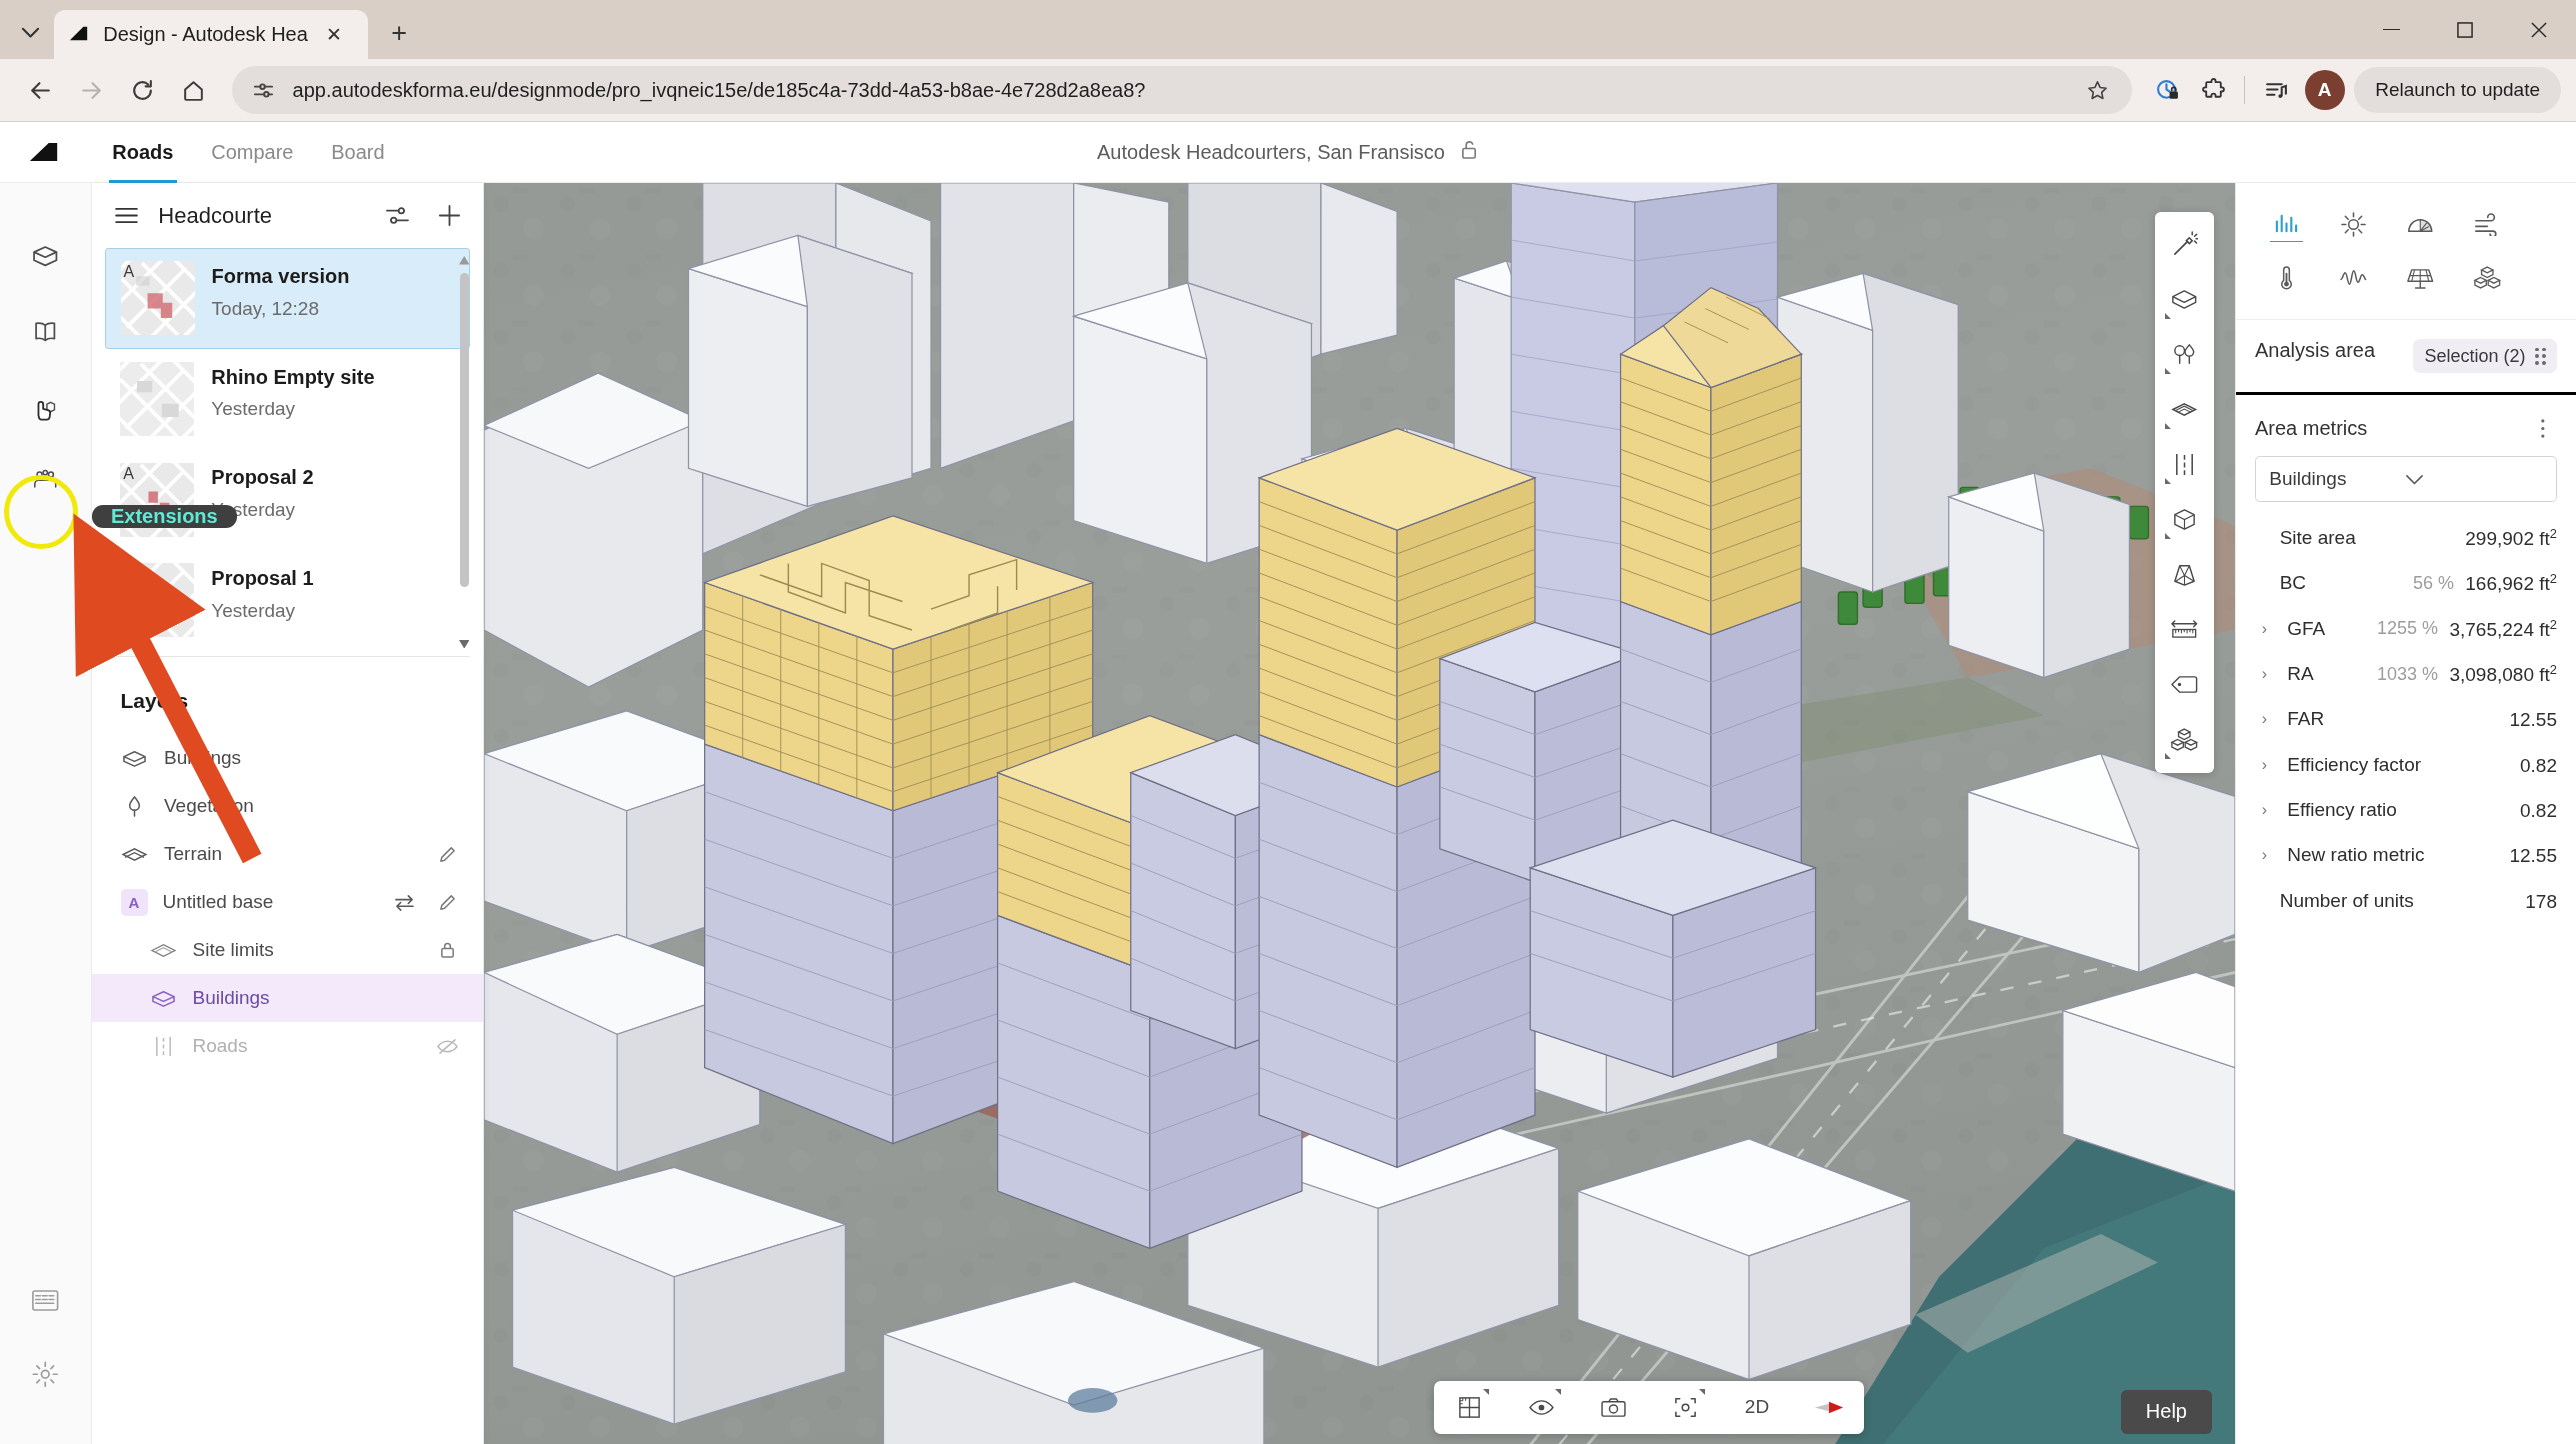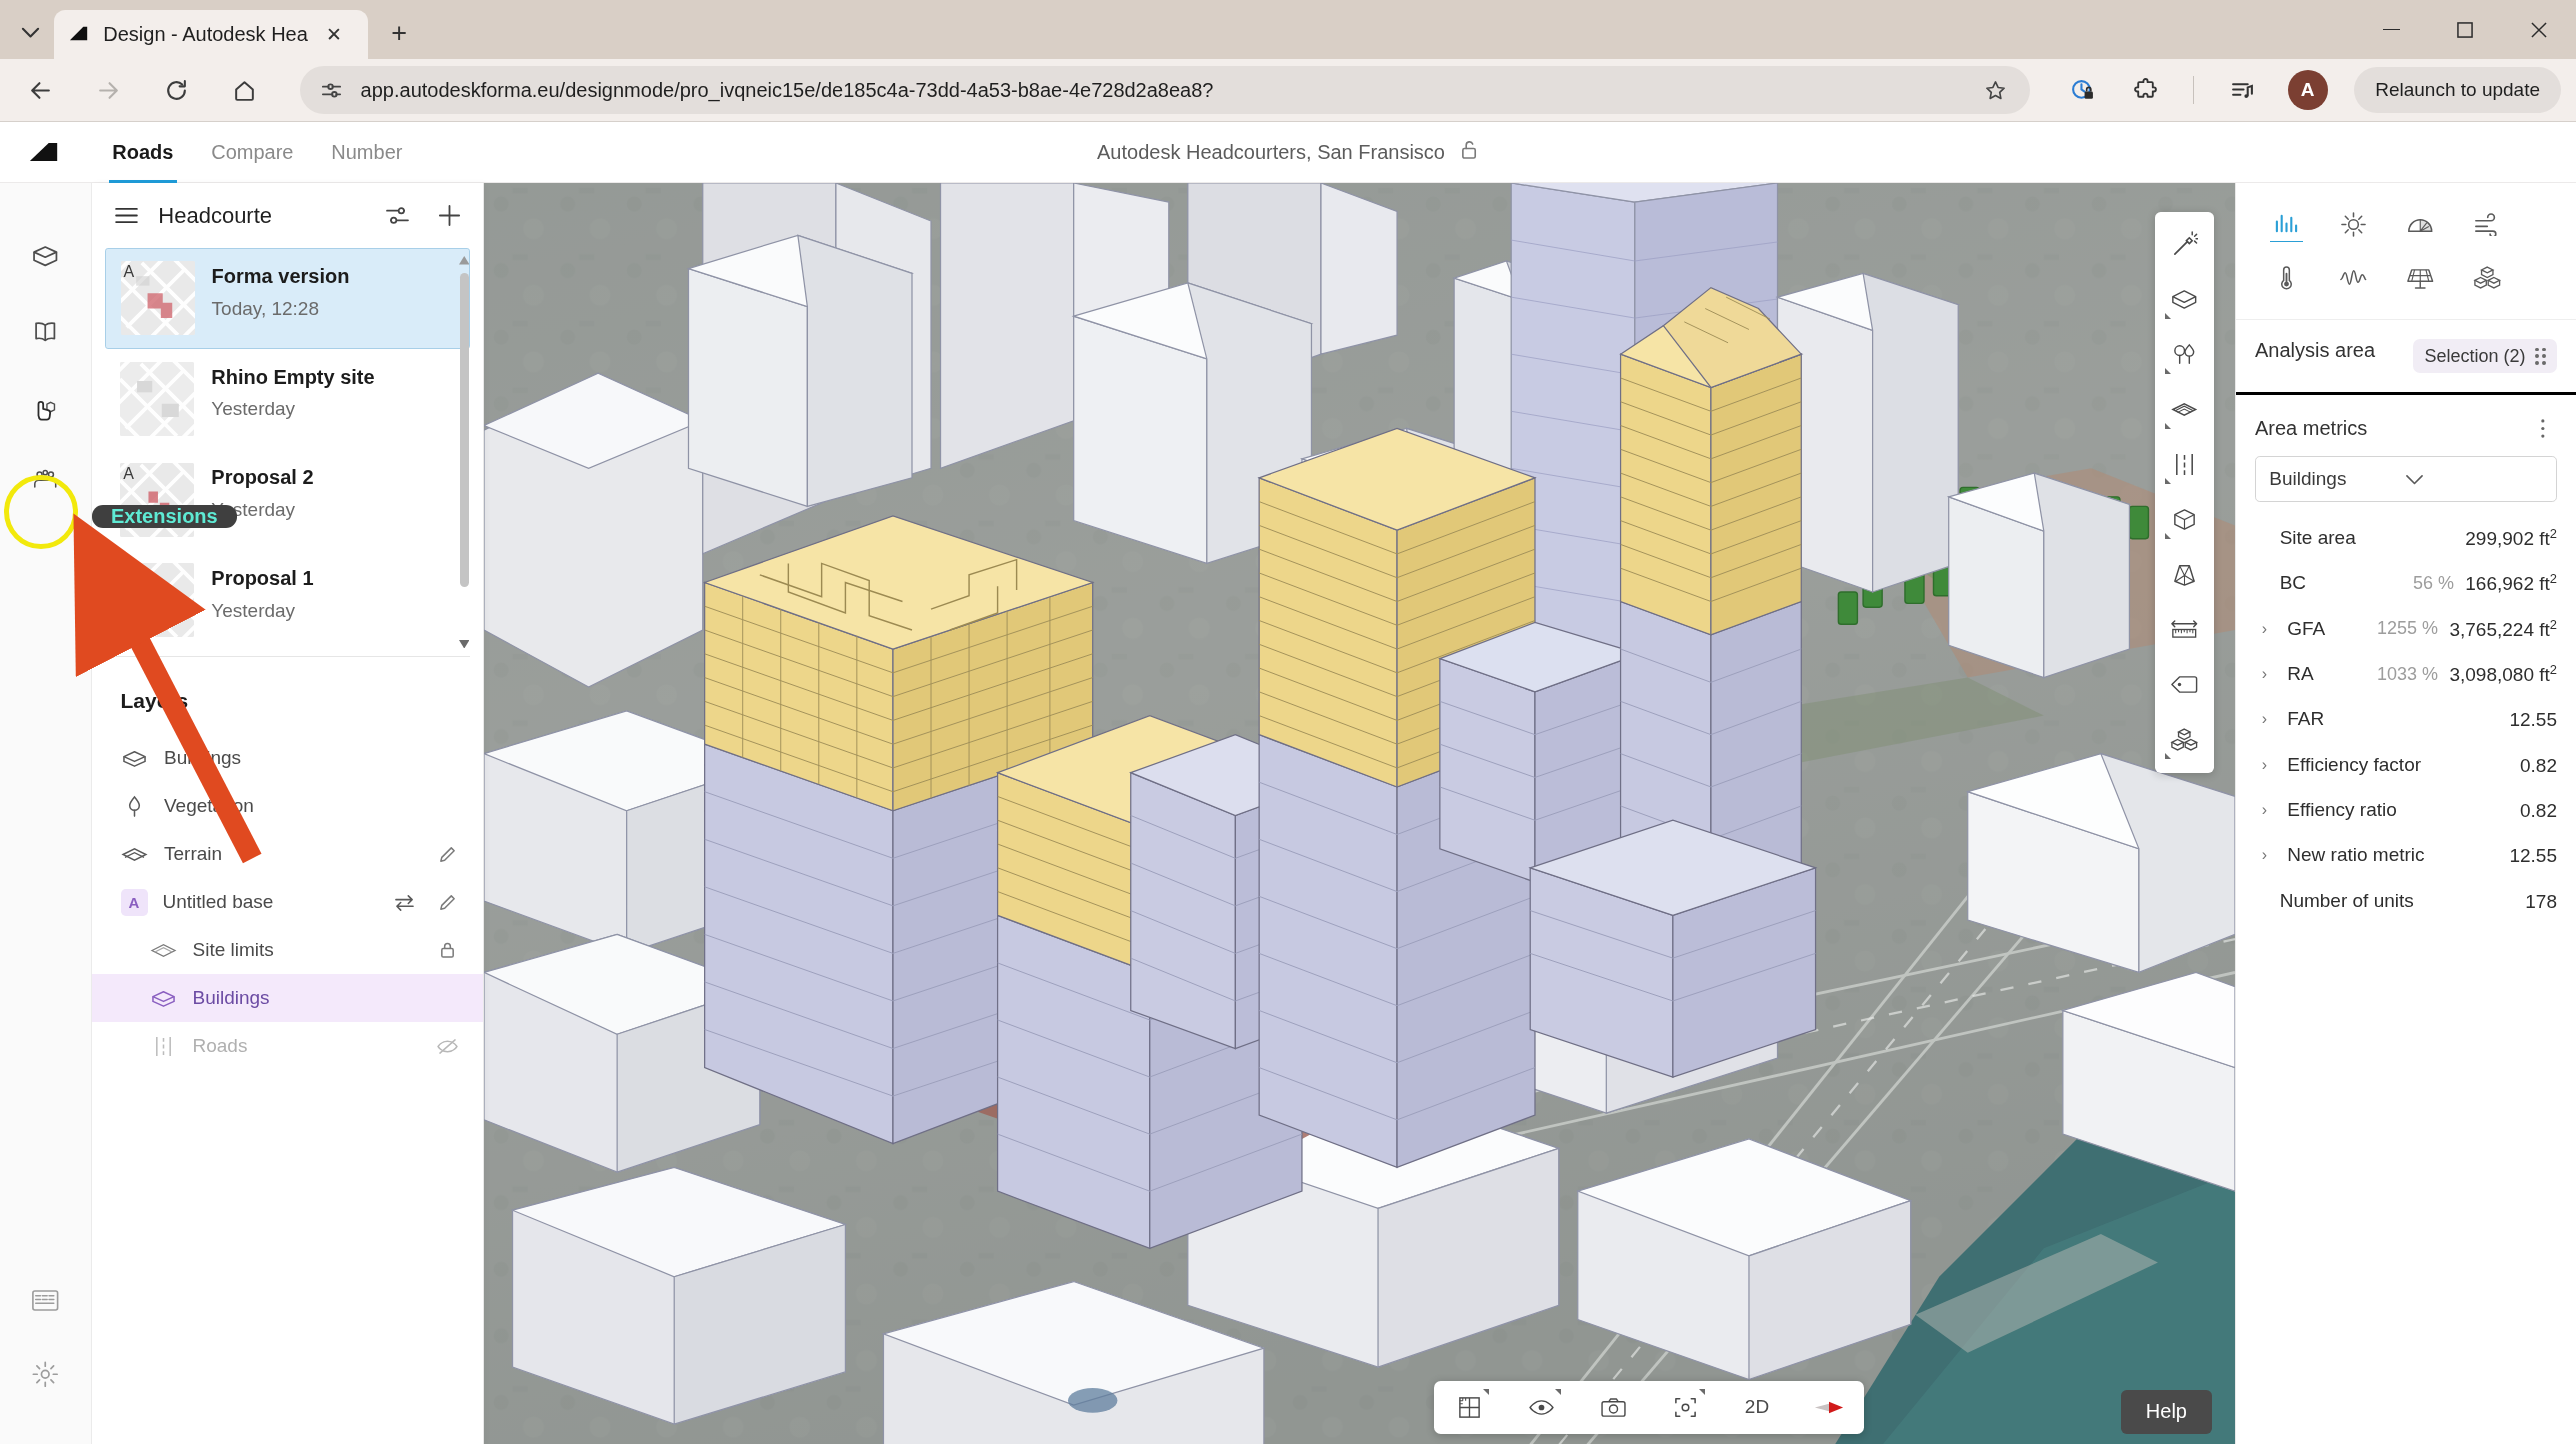--- a/index.html
+++ b/index.html
@@ -76,21 +76,21 @@
     color: #2b2b2b;
     cursor: pointer;
   }
 
   .browser-toolbar {
     height: 63px;
     background: #f3eeeb;
     display: flex;
     align-items: center;
     padding: 0 15px;
-    gap: 17px;
+    gap: 0;
     border-bottom: 1px solid #d6d0cb;
   }
   .nav-btn {
     width: 51px; height: 51px;
     display: flex; align-items: center; justify-content: center;
     border-radius: 50%;
     cursor: pointer;
     color: #3c3c3c;
   }
   .nav-btn.disabled { color: #b5b1ad; }
@@ -568,21 +568,21 @@
 
 <div class="app-header">
   <div class="app-logo">
     <svg width="32" height="25" viewBox="0 0 34 26">
         <path d="M2 22 L22 3 L31 3 L31 22 Z" fill="#111"></path>
       </svg>
   </div>
   <div class="app-tabs">
     <div class="app-tab active">Roads</div>
     <div class="app-tab">Compare</div>
-    <div class="app-tab">Number</div>
+    <div class="app-tab">Board</div>
   </div>
   <div class="app-title">
     <span>Autodesk Headcourters, San Fransisco</span>
     <span>
       <svg width="19" height="21" viewBox="0 0 20 22">
           <rect x="3" y="10" width="13" height="10" rx="1.6" fill="none" stroke="#7a7a7a" stroke-width="1.7"></rect>
           <path d="M6.5 10V6.5a3.5 3.5 0 0 1 6.8-1.2" fill="none" stroke="#7a7a7a" stroke-width="1.7" stroke-linecap="round"></path>
         </svg>
     </span>
   </div>

